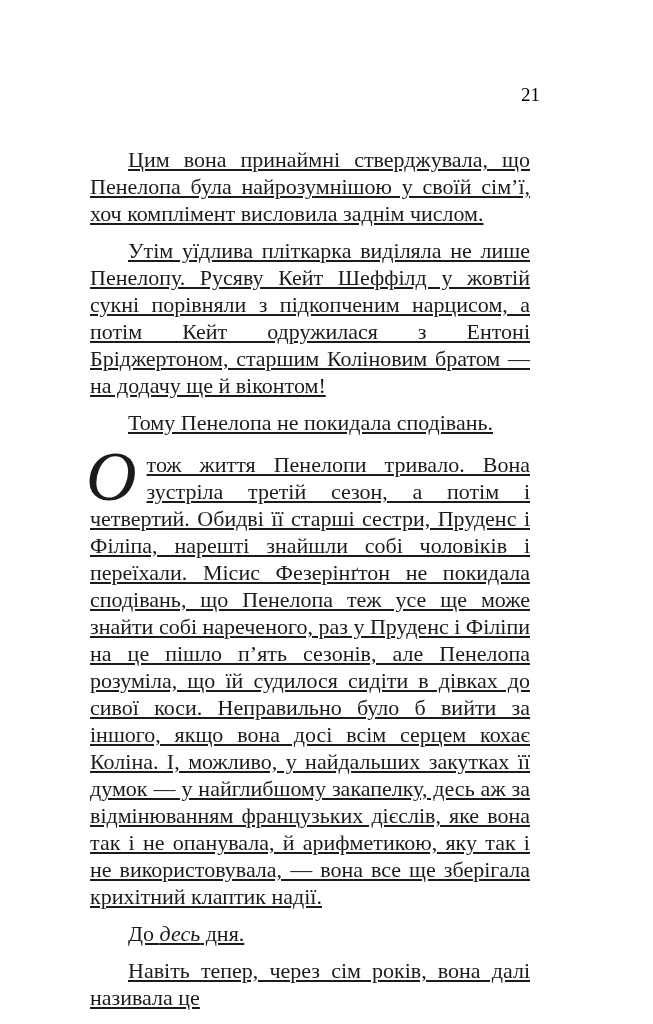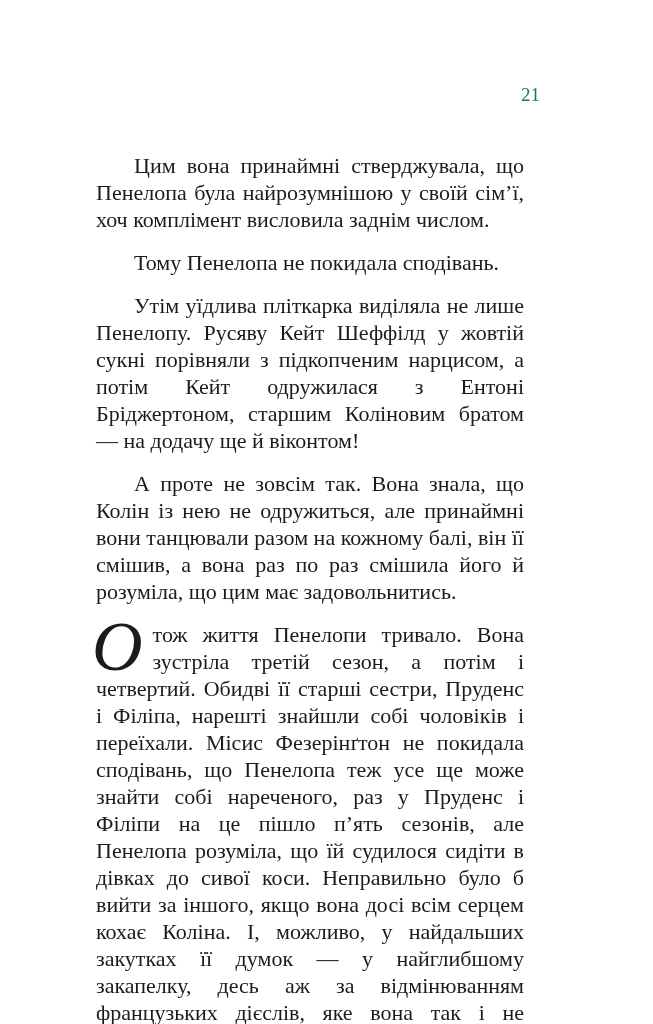--- a/index.html
+++ b/index.html
@@ -17,34 +17,35 @@
     color: #1b1b1b;
   }
   .page-number {
     position: absolute;
     top: 85px;
     left: 80px;
     width: 460px;
     text-align: right;
     font-size: 19px;
     line-height: 20px;
-    color: #15803d;
+    color: #000000;
   }
   .page-text {
     position: absolute;
     top: 136px;
     left: 80px;
     width: 460px;
   }
   .page-text p {
-    margin: 16px;
+    margin: 10px;
     font-size: 22px;
     line-height: 27px;
     text-align: justify;
     text-indent: 38px;
+    text-decoration: underline;
   }
   .page-text p.has-drop-cap {
     text-indent: 0;
   }
   .text-section + .text-section {
     margin-top: 15px;
   }
   .drop-cap {
     float: left;
     font-style: italic;
@@ -58,23 +59,22 @@
   }
 </style>
 </head>
 <body>
 
 <div class="book-page">
   <div class="page-number">21</div>
   <div class="page-text" id="page-text">
       <div class="text-section">
         <p><span>Цим вона принаймні стверджувала, що Пенелопа була найрозумнішою у своїй сім’ї, хоч комплімент висловила заднім числом.</span></p>
+        <p><span>Утім уїдлива пліткарка виділяла не лише Пенелопу. Русяву Кейт Шеффілд у жовтій сукні порівняли з підкопченим нарцисом, а потім Кейт одружилася з Ентоні Бріджертоном, старшим Коліновим братом — на додачу ще й віконтом!</span></p>
         <p><span>Тому Пенелопа не покидала сподівань.</span></p>
-        <p><span>Утім уїдлива пліткарка виділяла не лише Пенелопу. Русяву Кейт Шеффілд у жовтій сукні порівняли з підкопченим нарцисом, а потім Кейт одружилася з Ентоні Бріджертоном, старшим Коліновим братом — на додачу ще й віконтом!</span></p>
-        <p><span>А проте не зовсім так. Вона знала, що Колін із нею не одружиться, але принаймні вони танцювали разом на кожному балі, він її смішив, а вона раз по раз смішила його й розуміла, що цим має задовольнитись.</span></p>
       </div>
       <div class="text-section">
         <p class="has-drop-cap"><span class="drop-cap">О</span><span>тож життя Пенелопи тривало. Вона зустріла третій сезон, а потім і четвертий. Обидві її старші сестри, Пруденс і Філіпа, нарешті знайшли собі чоловіків і переїхали. Місис Фезерінґтон не покидала сподівань, що Пенелопа теж усе ще може знайти собі нареченого, раз у Пруденс і Філіпи на це пішло п’ять сезонів, але Пенелопа розуміла, що їй судилося сидіти в дівках до сивої коси. Неправильно було б вийти за іншого, якщо вона досі всім серцем кохає Коліна. І, можливо, у найдальших закутках її думок — у найглибшому закапелку, десь аж за відмінюванням французьких дієслів, яке вона так і не опанувала, й арифметикою, яку так і не використовувала, — вона все ще зберігала крихітний клаптик надії.</span></p>
         <p><span>До </span><em class="seg-italic">десь</em><span> дня.</span></p>
         <p><span>Навіть тепер, через сім років, вона далі називала це </span></p>
       </div>
     </div>
 </div>
 
 </body></html>

